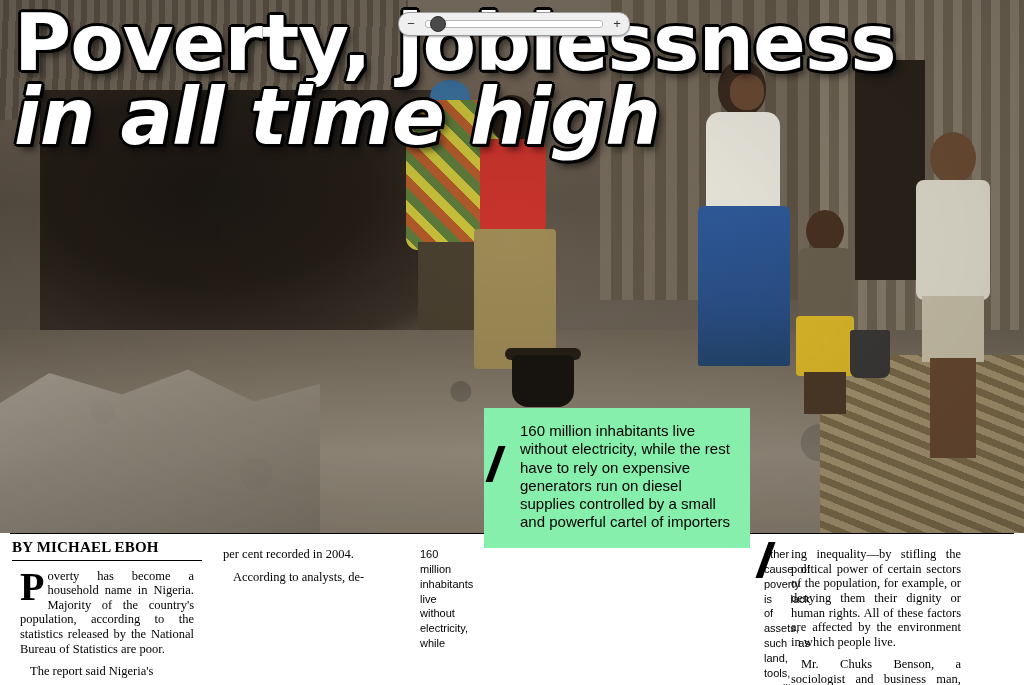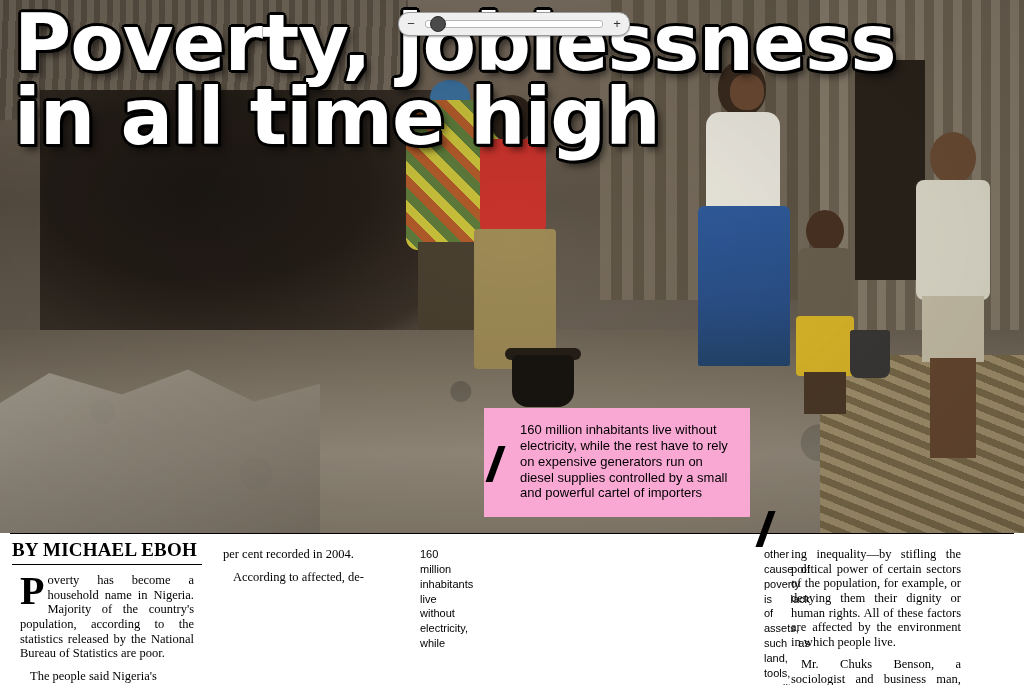--- a/index.html
+++ b/index.html
@@ -222,32 +222,32 @@
     letter-spacing: -1px;
     color: #ffffff;
     text-shadow:
       3px 3px 0 #000, -2px -2px 0 #000, 2px -2px 0 #000, -2px 2px 0 #000,
       0 3px 0 #000, 3px 0 0 #000, 0 -3px 0 #000, -3px 0 0 #000,
       5px 6px 7px rgba(0,0,0,0.55);
     pointer-events: none;
   }
   .headline .l1 { display:block; }
   .headline .l2 { display:block; }
-  .headline .l3 { display:block; }
+  .headline .l3 { display:block;font-style:italic; }
 
   
   .pullquote {
     position: absolute;
     left: 484px; top: 408px;
     width: 266px;
-    background: #f9a8d4;
+    background: #86efac;
     padding: 14px 16px 16px 36px;
     box-sizing: border-box;
     font-family: "Liberation Sans", sans-serif;
-    font-size: 13px;
+    font-size: 15px;
     line-height: 1.22;
     color: #000;
     z-index: 5;
   }
   .pq-open {
     position: absolute;
     left: 8px; top: 38px;
     width: 0; height: 0;
     font-size: 0;
   }
@@ -297,21 +297,21 @@
   }
   .c1 { left: 12px; width: 190px; }
   .c2 { left: 215px; width: 186px; }
   .c3 { left: 412px; width: 62px; }
   .c4 { left: 756px; width: 62px; }
   .c5 { left: 783px; width: 186px; font-family: Liberation Serif, serif; }
 
   .byline {
     font-family: "Liberation Serif", serif;
     font-weight: bold;
-    font-size: 19px;
+    font-size: 15px;
     letter-spacing: 0.2px;
     margin: 0 0 3px 0;
   }
   .byline-rule {
     height: 1px; background: #000; margin-bottom: 5px;
   }
   .col p { margin: 8px; text-indent: 10px; }
   .col p.first { text-indent: 0; }
   .dropcap::first-letter {
     float: left;
@@ -401,26 +401,26 @@
     <span class="pq-close"></span>
   </div>
 
   <div class="newsbody">
     <div class="rule-top"></div>
 
     <div class="col c1">
       <div class="byline">BY MICHAEL EBOH</div>
       <div class="byline-rule"></div>
       <p class="first dropcap">Poverty has become a household name in Nigeria. Majority of the country's population, according to the statistics released by the National Bureau of Statistics are poor.</p>
-      <p>The people said Nigeria's</p>
+      <p>The report said Nigeria's</p>
     </div>
 
     <div class="col c2">
       <p class="first">per cent recorded in 2004.</p>
-      <p>According to affected, de-</p>
+      <p>According to analysts, de-</p>
     </div>
 
     <div class="col c3 narrow">
       <p class="first">160 million inhabitants live without electricity, while</p>
     </div>
 
     <div class="col c4 narrow">
       <p class="first">other cause of poverty is lack of assets, such as land, tools, credit,</p>
     </div>
 

